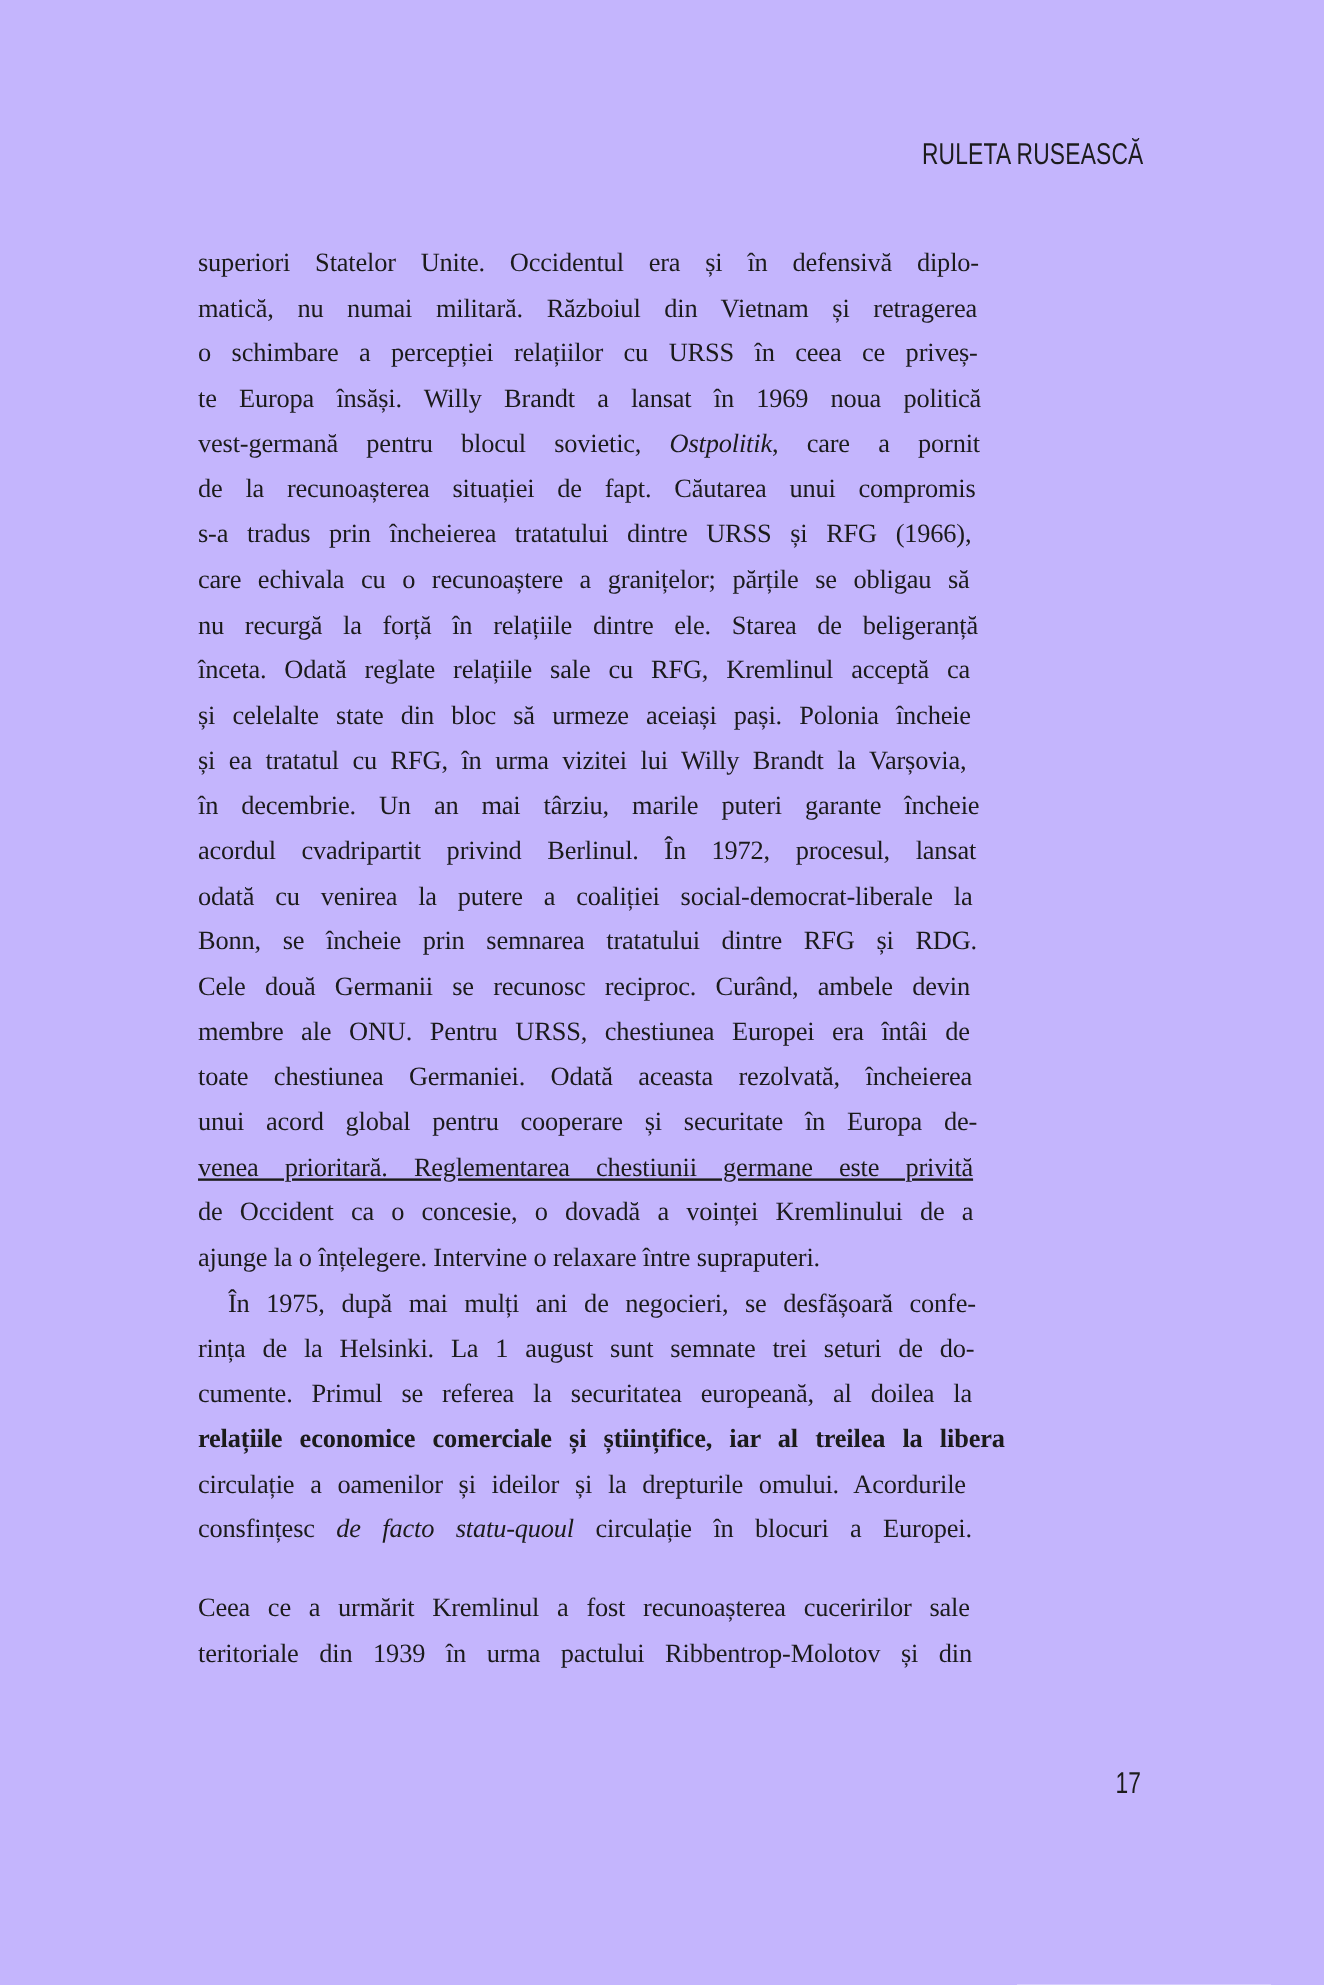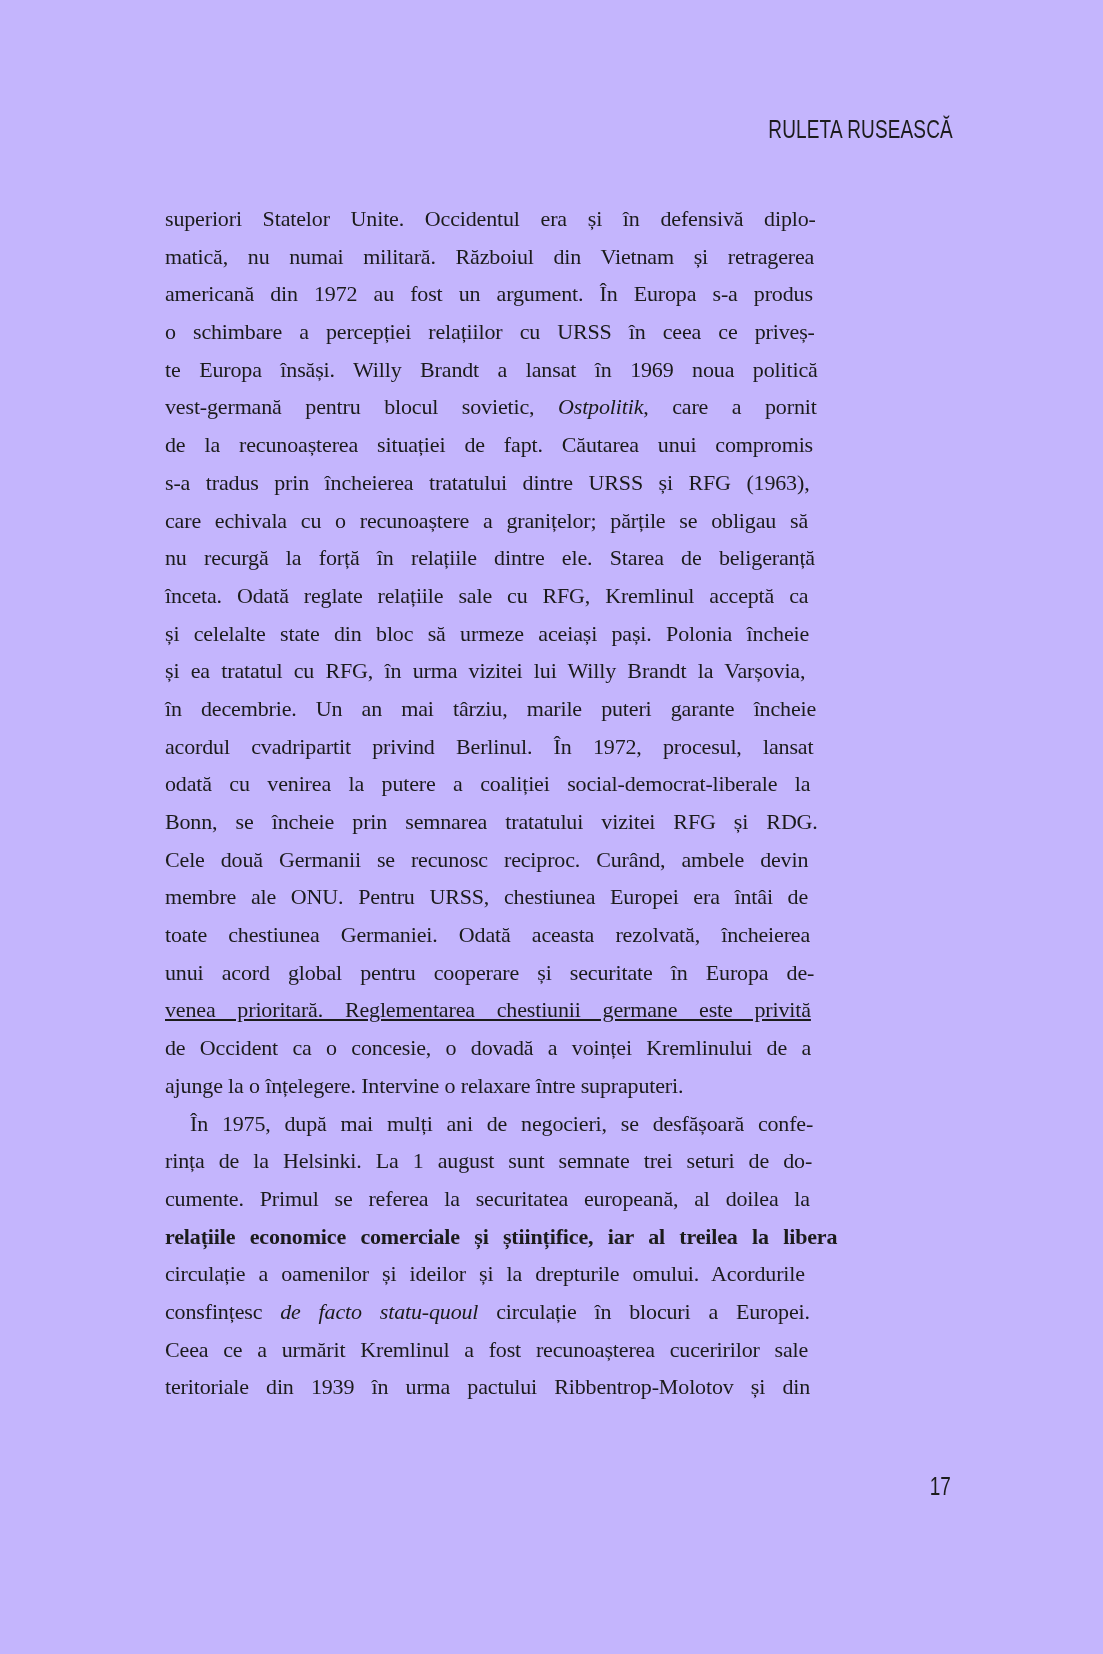--- a/index.html
+++ b/index.html
@@ -58,49 +58,48 @@
 </head>
 <body>
 
 <div class="page">
   <div class="running-head">RULETA RUSEASCĂ</div>
 
   <div class="text-block">
       <div class="paragraph">
         <div class="line" style="word-spacing: 15.4px;"><span><span>superiori Statelor Unite. Occidentul era și în defensivă diplo-</span></span></div>
         <div class="line" style="word-spacing: 14.39px;"><span><span>matică, nu numai militară. Războiul din Vietnam și retragerea</span></span></div>
-        <div class="line" style="word-spacing: 10.8px;"><span><span>americană din 1972 au fost un argument. În Europa s-a produs</span></span></div>
         <div class="line" style="word-spacing: 11.78px;"><span><span>o schimbare a percepției relațiilor cu URSS în ceea ce priveș-</span></span></div>
         <div class="line" style="word-spacing: 13.21px;"><span><span>te Europa însăși. Willy Brandt a lansat în 1969 noua politică</span></span></div>
         <div class="line" style="word-spacing: 18.23px;"><span><span>vest-germană pentru blocul sovietic, </span><span class="it">Ostpolitik</span><span>, care a pornit</span></span></div>
         <div class="line" style="word-spacing: 13.67px;"><span><span>de la recunoașterea situației de fapt. Căutarea unui compromis</span></span></div>
-        <div class="line" style="word-spacing: 10.22px;"><span><span>s-a tradus prin încheierea tratatului dintre URSS și RFG (1963),</span></span></div>
+        <div class="line" style="word-spacing: 10.22px;"><span><span>s-a tradus prin încheierea tratatului dintre URSS și RFG (1966),</span></span></div>
         <div class="line" style="word-spacing: 8.5px;"><span><span>care echivala cu o recunoaștere a granițelor; părțile se obligau să</span></span></div>
         <div class="line" style="word-spacing: 11.97px;"><span><span>nu recurgă la forță în relațiile dintre ele. Starea de beligeranță</span></span></div>
         <div class="line" style="word-spacing: 9.66px;"><span><span>înceta. Odată reglate relațiile sale cu RFG, Kremlinul acceptă ca</span></span></div>
         <div class="line" style="word-spacing: 9.03px;"><span><span>și celelalte state din bloc să urmeze aceiași pași. Polonia încheie</span></span></div>
         <div class="line" style="word-spacing: 5.98px;"><span><span>și ea tratatul cu RFG, în urma vizitei lui Willy Brandt la Varșovia,</span></span></div>
         <div class="line" style="word-spacing: 13.84px;"><span><span>în decembrie. Un an mai târziu, marile puteri garante încheie</span></span></div>
         <div class="line" style="word-spacing: 15.98px;"><span><span>acordul cvadripartit privind Berlinul. În 1972, procesul, lansat</span></span></div>
         <div class="line" style="word-spacing: 12.13px;"><span><span>odată cu venirea la putere a coaliției social-democrat-liberale la</span></span></div>
-        <div class="line" style="word-spacing: 12.78px;"><span><span>Bonn, se încheie prin semnarea tratatului vizitei RFG și RDG.</span></span></div>
+        <div class="line" style="word-spacing: 12.78px;"><span><span>Bonn, se încheie prin semnarea tratatului dintre RFG și RDG.</span></span></div>
         <div class="line" style="word-spacing: 10.69px;"><span><span>Cele două Germanii se recunosc reciproc. Curând, ambele devin</span></span></div>
         <div class="line" style="word-spacing: 9.39px;"><span><span>membre ale ONU. Pentru URSS, chestiunea Europei era întâi de</span></span></div>
         <div class="line" style="word-spacing: 15.85px;"><span><span>toate chestiunea Germaniei. Odată aceasta rezolvată, încheierea</span></span></div>
         <div class="line" style="word-spacing: 12.83px;"><span><span>unui acord global pentru cooperare și securitate în Europa de-</span></span></div>
         <div class="line" style="word-spacing: 16.48px; text-decoration: underline;"><span><span>venea prioritară. Reglementarea chestiunii germane este privită</span></span></div>
         <div class="line" style="word-spacing: 9.04px;"><span><span>de Occident ca o concesie, o dovadă a voinței Kremlinului de a</span></span></div>
         <div class="line"><span><span>ajunge la o înțelegere. Intervine o relaxare între supraputeri.</span></span></div>
       </div>
       <div class="paragraph">
         <div class="line" style="padding-left: 25px; word-spacing: 8.51px;"><span><span>În 1975, după mai mulți ani de negocieri, se desfășoară confe-</span></span></div>
         <div class="line" style="word-spacing: 8.76px;"><span><span>rința de la Helsinki. La 1 august sunt semnate trei seturi de do-</span></span></div>
         <div class="line" style="word-spacing: 10.51px;"><span><span>cumente. Primul se referea la securitatea europeană, al doilea la</span></span></div>
         <div class="line" style="word-spacing: 9px; font-weight: bold;"><span><span>relațiile economice comerciale și științifice, iar al treilea la libera</span></span></div>
         <div class="line" style="word-spacing: 7.76px;"><span><span>circulație a oamenilor și ideilor și la drepturile omului. Acordurile</span></span></div>
         <div class="line" style="word-spacing: 12.56px;"><span><span>consfințesc </span><span class="it">de facto statu-quoul</span><span> circulație în blocuri a Europei.</span></span></div>
-        <div class="line" style="word-spacing: 9.49px;"><span><span>Ceea ce a urmărit Kremlinul a fost recunoașterea cuceririlor sale</span></span></div>
+        <div class="line" style="word-spacing: 9.49px; margin-top: 28px;"><span><span>Ceea ce a urmărit Kremlinul a fost recunoașterea cuceririlor sale</span></span></div>
         <div class="line" style="word-spacing: 11.85px;"><span><span>teritoriale din 1939 în urma pactului Ribbentrop-Molotov și din</span></span></div>
       </div>
     </div>
 
   <div class="page-number">17</div>
 </div>
 
 </body></html>

